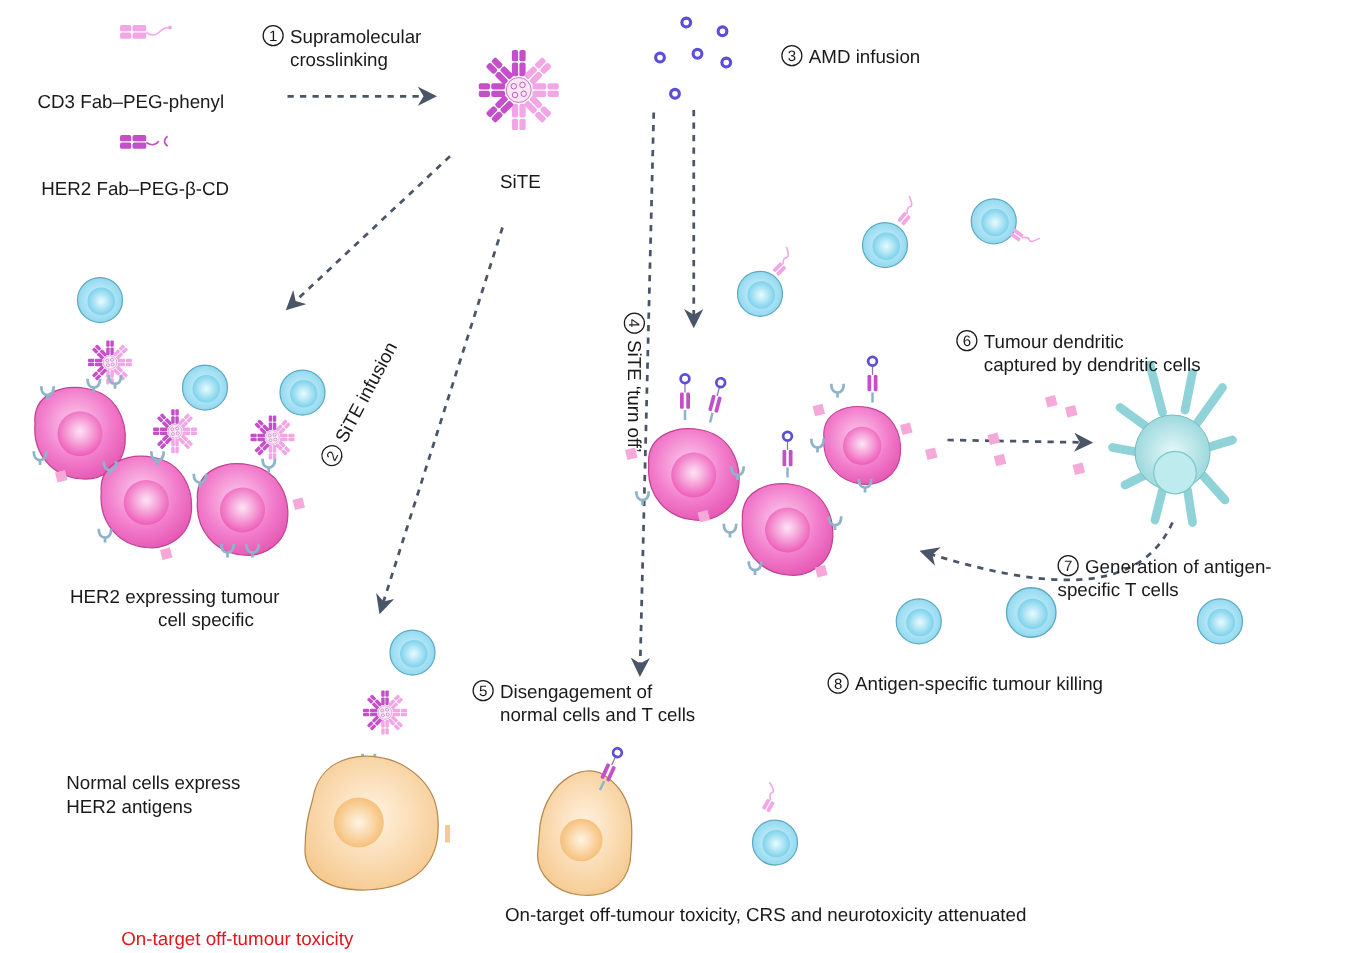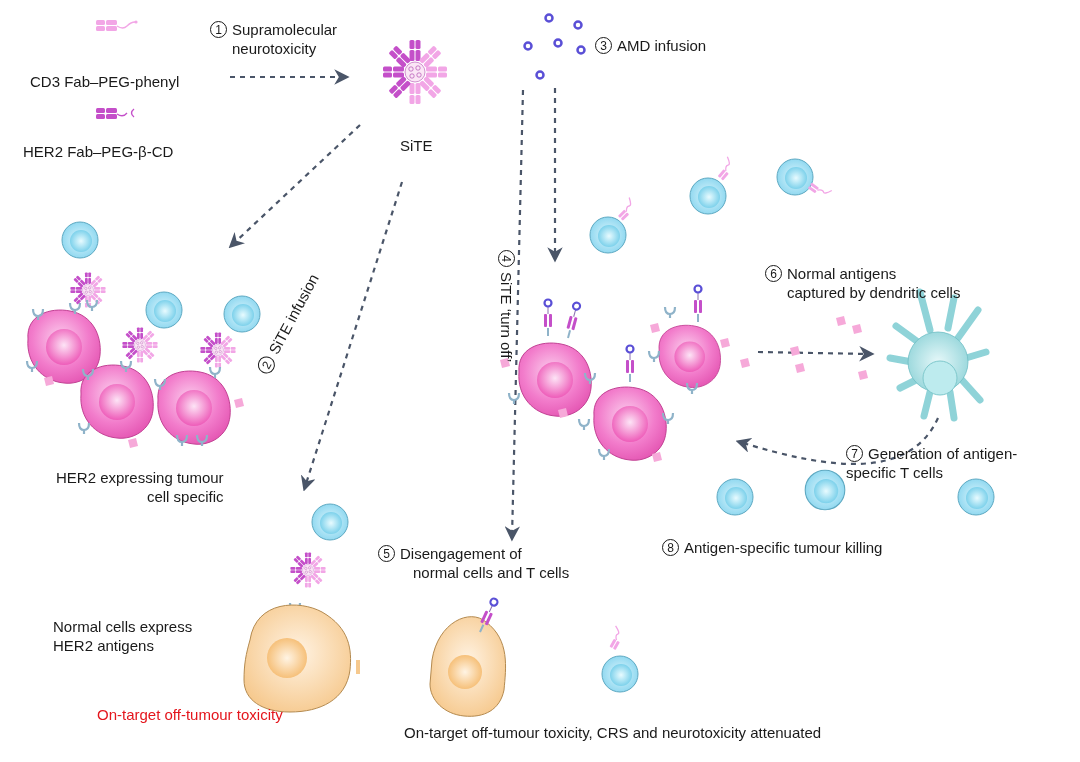--- a/index.html
+++ b/index.html
@@ -251,64 +251,64 @@
   </g>
 
   <g>
     <use href="#tcell" x="735" y="497"></use>
     <use href="#tcell" transform="translate(825,490) scale(1.1)"></use>
     <use href="#tcell" x="976" y="497"></use>
   </g>
 </svg>
 
 <div class="lbl" style="left:30px;top:72px">CD3 Fab–PEG-phenyl</div>
-<div class="lbl" style="left:23px;top:142px">HER2 Fab–PEG-β-CD</div>
+<div class="lbl" style="left:33px;top:142px">HER2 Fab–PEG-β-CD</div>
 
 <div class="lbl" style="left:210px;top:20px">
   <span class="num">1</span><span>Supramolecular</span><br>
-  <span style="margin-left:22px">neurotoxicity</span>
+  <span style="margin-left:22px">crosslinking</span>
 </div>
 
 <div class="lbl" style="left:400px;top:136px">SiTE</div>
 
-<div class="lbl" style="left:595px;top:36px">
+<div class="lbl" style="left:625px;top:36px">
   <span class="num">3</span><span>AMD infusion</span>
 </div>
 
 <div class="lbl rot" style="left:254px;top:368px;transform:rotate(-62deg)">
   <span class="num">2</span><span>SiTE infusion</span>
 </div>
 
 <div class="lbl rot" style="left:498px;top:250px;transform:rotate(90deg) translate(0,-18px)">
   <span class="num">4</span><span>SiTE ‘turn off’</span>
 </div>
 
 <div class="lbl" style="left:765px;top:264px">
-  <span class="num">6</span><span>Normal antigens</span><br>
+  <span class="num">6</span><span>Tumour dendritic</span><br>
   <span style="margin-left:22px">captured by dendritic cells</span>
 </div>
 
 <div class="lbl" style="left:846px;top:444px">
   <span class="num">7</span><span>Generation of antigen-</span><br>
   <span style="">specific T cells</span>
 </div>
 
 <div class="lbl" style="left:662px;top:538px">
   <span class="num">8</span><span>Antigen-specific tumour killing</span>
 </div>
 
 <div class="lbl" style="left:378px;top:544px">
   <span class="num">5</span><span>Disengagement of</span><br>
-  <span style="margin-left:35px">normal cells and T cells</span>
-</div>
-
-<div class="lbl" style="left:56px;top:468px;text-align:right">
+  <span style="margin-left:22px">normal cells and T cells</span>
+</div>
+
+<div class="lbl" style="left:56px;top:468px;text-align:center">
   <span>HER2 expressing tumour</span><br>
   <span style="margin-left:50px">cell specific</span>
 </div>
 
 <div class="lbl" style="left:53px;top:617px">
   <span>Normal cells express</span><br>
   <span>HER2 antigens</span>
 </div>
 
-<div class="lbl red" style="left:97px;top:705px">On-target off-tumour toxicity</div>
+<div class="lbl red" style="left:97px;top:742px">On-target off-tumour toxicity</div>
 <div class="lbl" style="left:404px;top:723px">On-target off-tumour toxicity, CRS and neurotoxicity attenuated</div>
 
 </body></html>

